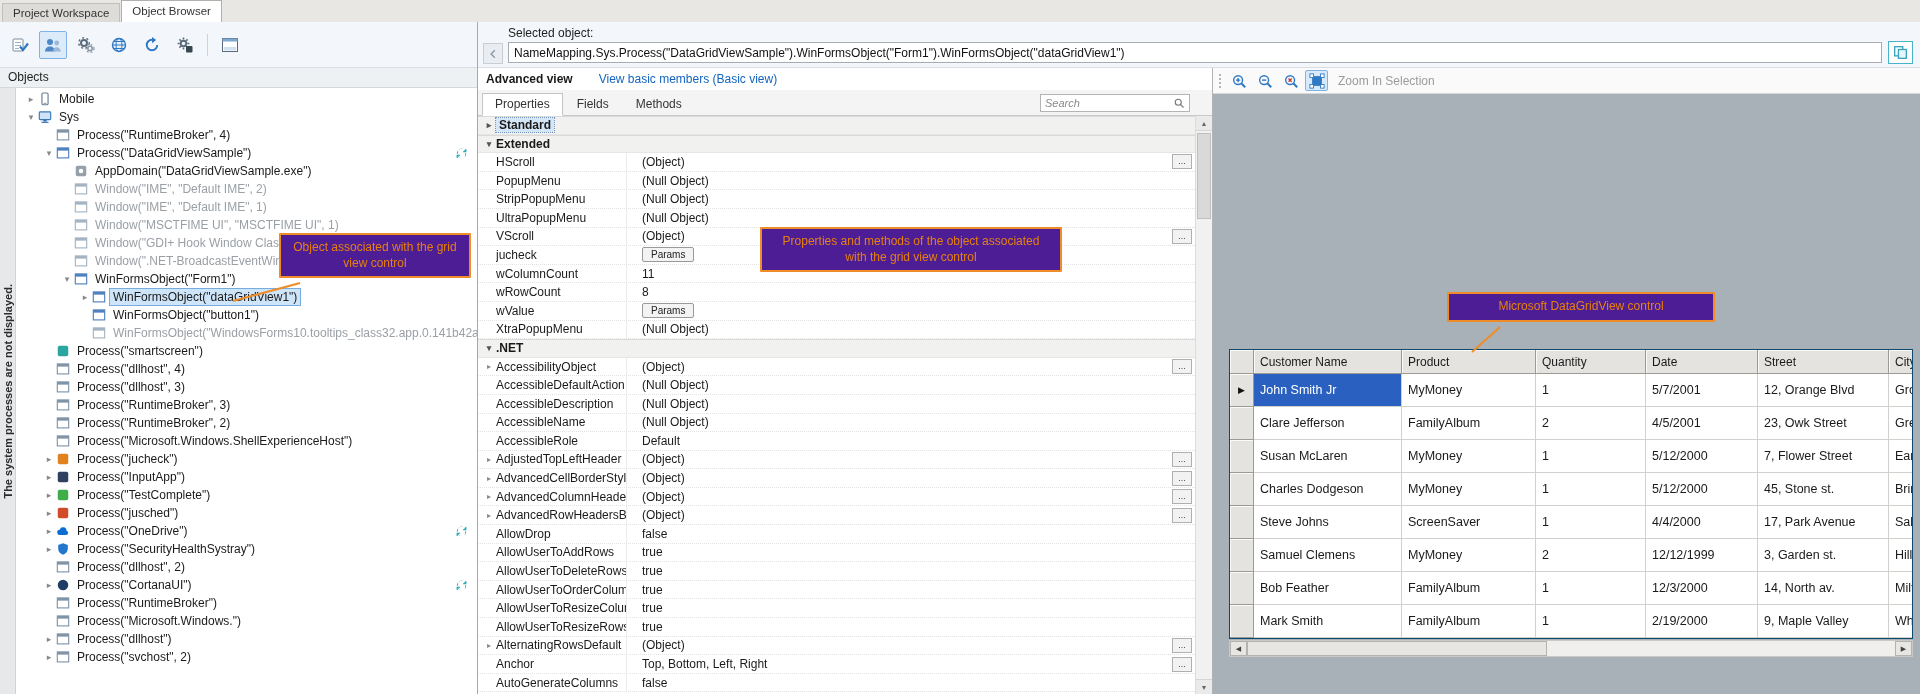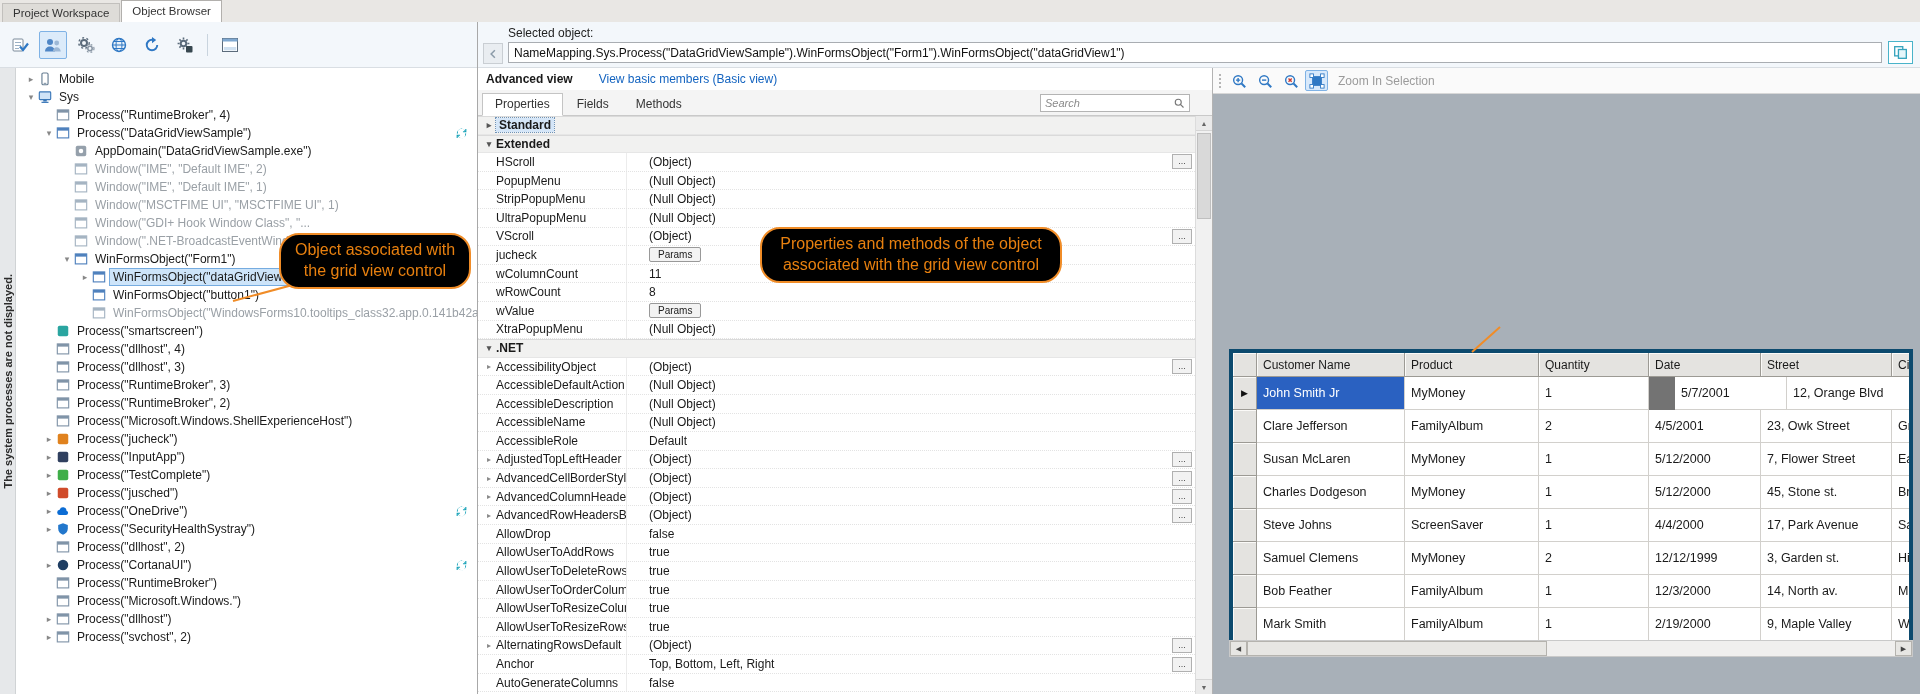--- a/index.html
+++ b/index.html
@@ -58,21 +58,21 @@
   #search-wrap input::placeholder { font-style:italic; color:#8a8a8a; }
   #search-wrap .icn { width:12px; height:12px; margin-right:4px; flex:none; }
   #view-row { height:22px; flex:none; display:flex; align-items:center; padding-left:8px; background:#fff; }
   #view-mode { font-weight:bold; }
   #view-link { color:#1464c0; margin-left:26px; cursor:pointer; }
   #props-body { flex:1; display:flex; min-height:0; }
   #prop-list { flex:1; overflow:hidden; min-width:0; }
   .prow { height:18.6px; display:flex; align-items:center; border-bottom:1px dotted #e3e3e3; padding-left:4px; background:#fff; }
   .prow .pexp { width:14px; flex:none; text-align:center; font-size:8px; color:#888; }
   .prow .pname { width:130px; flex:none; overflow:hidden; white-space:nowrap; }
-  .prow .pval { flex:1; align-self:stretch; display:flex; align-items:center; overflow:hidden; white-space:nowrap; border-left:1px solid #ececec; padding-left:22px; min-width:0; }
+  .prow .pval { flex:1; align-self:stretch; display:flex; align-items:center; overflow:hidden; white-space:nowrap; border-left:1px solid #ececec; padding-left:15px; min-width:0; }
   .prow .pell { width:26px; flex:none; display:flex; justify-content:center; }
   .pell-btn { width:20px; height:15px; font-size:9px; line-height:9px; border:1px solid #b0b0b0; background:#f2f2f2; color:#444; font-family:inherit; }
   .params-btn { height:15px; padding:0 8px; font-size:10px; border:1px solid #999; background:#f3f3f3; border-radius:2px; font-family:inherit; color:#222; }
   .prow.cat { background:#f1f1f0; border-top:1px solid #dadada; border-bottom:1px solid #e6e6e6; font-weight:bold; }
   .prow.cat .pexp { font-size:9px; color:#555; }
   .catlabel.focusbox { background:#d5e6f8; outline:1px dotted #6f93b8; padding:0 3px; }
   #prop-scroll { width:17px; flex:none; background:#f1f1f1; border-left:1px solid #dcdcdc; position:relative; }
   .ps-arrow { position:absolute; left:0; width:100%; height:15px; display:flex; align-items:center; justify-content:center; font-size:7px; color:#666; background:#eaeaea; }
   #ps-up { top:0; border-bottom:1px solid #d5d5d5; }
   #ps-down { bottom:0; border-top:1px solid #d5d5d5; }
@@ -82,34 +82,34 @@
   #preview-panel { flex:1; display:flex; flex-direction:column; min-width:0; }
   #preview-toolbar { height:26px; flex:none; background:#fafafa; border-bottom:1px solid #d7d7d7; display:flex; align-items:center; gap:4px; padding-left:5px; }
   .grip { width:5px; height:16px; background-image:radial-gradient(#b5b5b5 1px, transparent 1.2px); background-size:4px 4px; }
   .pv-btn { width:23px; height:21px; display:flex; align-items:center; justify-content:center; border:1px solid transparent; border-radius:2px; }
   .pv-btn.active { background:#d8e9fb; border-color:#7fb2e5; }
   .pv-btn .icn { width:16px; height:16px; }
   #zoom-label { color:#9b9b9b; margin-left:6px; }
   #preview-area { flex:1; background:#a8b0b8; position:relative; overflow:hidden; }
 
   
-  #dgv { position:absolute; left:16px; top:255px; width:684px; background:#737373; border:4px solid #0c4a6e; overflow:hidden; }
+  #dgv { position:absolute; left:16px; top:255px; width:684px; background:#f97316; border:1px solid #0c4a6e; overflow:hidden; }
   .g-hrow { display:flex; height:24px; }
   .g-hcell, .g-rh { background:#e4e3e0; border-right:1px solid #9c9a94; border-bottom:1px solid #9c9a94; box-shadow:inset 1px 1px 0 #fbfaf8; display:flex; align-items:center; padding-left:6px; flex:none; overflow:hidden; white-space:nowrap; }
   .g-rh { width:24px; padding-left:0; justify-content:center; font-size:9px; color:#111; }
   .g-row { display:flex; height:33px; }
   .g-cell { background:#fff; border-right:1px solid #d2d0cc; border-bottom:1px solid #d2d0cc; font-size:12.5px; display:flex; align-items:center; padding-left:6px; flex:none; overflow:hidden; white-space:nowrap; }
   .g-cell.selc { background:#2a61c1; color:#fff; }
   #dgv-hscroll { position:absolute; left:16px; top:546px; width:684px; height:17px; background:#f0efee; border:1px solid #c9c9c9; display:flex; }
   .sb-btn { width:17px; height:100%; flex:none; background:#e7e6e3; border:1px solid #b5b3ae; display:flex; align-items:center; justify-content:center; font-size:7px; color:#444; }
   .sb-thumb { width:300px; height:100%; flex:none; background:#e7e6e3; border:1px solid #b5b3ae; }
   .sb-track { flex:1; }
 
   
-  .callout { position:absolute; z-index:50; background:#000000; border:2px solid #f08c27; border-radius:20px; color:#e8800f; font-size:16px; text-align:center; padding:5px 10px; line-height:1.3; }
+  .callout { position:absolute; z-index:50; background:#4c1d95; border:2px solid #f08c27; border-radius:1px; color:#e8800f; font-size:12px; text-align:center; padding:5px 10px; line-height:1.3; }
   #callout-tree  { left:279px; top:233px; width:192px; }
   #callout-props { left:760px; top:227px; width:302px; }
   #callout-grid  { left:1447px; top:292px; width:268px; }
   #callout-tails { position:absolute; left:0; top:0; z-index:49; pointer-events:none; }
 </style>
 </head>
 <body>
 
 <div id="app">
 
@@ -180,20 +180,21 @@
           <div class="tb-btn">
             <span class="icn" style="width: 18px; height: 18px;">
               <svg viewBox="0 0 18 18">
                 <rect x="1.5" y="2.5" width="15" height="13" fill="#fff" stroke="#5b6b7b"></rect>
                 <rect x="1.5" y="2.5" width="15" height="3" fill="#7fa8d0"></rect>
                 <rect x="2.8" y="11" width="12.4" height="3.4" fill="#cfe0f0"></rect>
               </svg>
             </span>
           </div>
         </div>
+      <div id="objects-header">Objects</div>
       <div id="left-body">
         <div id="vstrip">
           <span class="vtext">The system processes are not displayed.</span>
         </div>
         <div id="tree">
             <div class="tree-row" style="padding-left: 8px;">
               <span class="exp">▸</span>
               <span class="icn" style="color: rgb(102, 125, 146);">
                 <svg viewBox="0 0 16 16">
                   <rect x="4.5" y="1.2" width="7" height="13.4" rx="1.5" fill="#fff" stroke="currentColor" stroke-width="1.3"></rect>
@@ -834,21 +835,21 @@
                   <div class="g-hcell" style="width: 110px;">Quantity</div>
                   <div class="g-hcell" style="width: 112px;">Date</div>
                   <div class="g-hcell" style="width: 131px;">Street</div>
                   <div class="g-hcell" style="width: 140px;">City</div>
                 </div>
                 <div class="g-row">
                   <div class="g-rh">▶</div>
                   <div class="g-cell selc" style="width: 148px;">John Smith Jr</div>
                   <div class="g-cell" style="width: 134px;">MyMoney</div>
                   <div class="g-cell" style="width: 110px;">1</div>
-                  <div class="g-cell" style="width: 112px; margin-left: 26px;">5/7/2001</div>
+                  <div class="g-cell" style="width: 112px;">5/7/2001</div>
                   <div class="g-cell" style="width: 131px;">12, Orange Blvd</div>
                   <div class="g-cell" style="width: 140px;">Grovet</div>
                 </div>
                 <div class="g-row">
                   <div class="g-rh"></div>
                   <div class="g-cell" style="width: 148px;">Clare Jefferson</div>
                   <div class="g-cell" style="width: 134px;">FamilyAlbum</div>
                   <div class="g-cell" style="width: 110px;">2</div>
                   <div class="g-cell" style="width: 112px;">4/5/2001</div>
                   <div class="g-cell" style="width: 131px;">23, Owk Street</div>
@@ -921,14 +922,15 @@
       </div>
     </div>
   </div>
 
   <svg id="callout-tails" width="1920" height="694">
     <line x1="300" y1="283" x2="233" y2="301" stroke="#f08c27" stroke-width="2"></line>
     <line x1="1500" y1="327" x2="1472" y2="352" stroke="#f08c27" stroke-width="2"></line>
   </svg>
   <div class="callout" id="callout-tree">Object associated with the grid view control</div>
   <div class="callout" id="callout-props">Properties and methods of the object associated with the grid view control</div>
+  <div class="callout" id="callout-grid">Microsoft DataGridView control</div>
 
 </div>
 
 </body></html>

